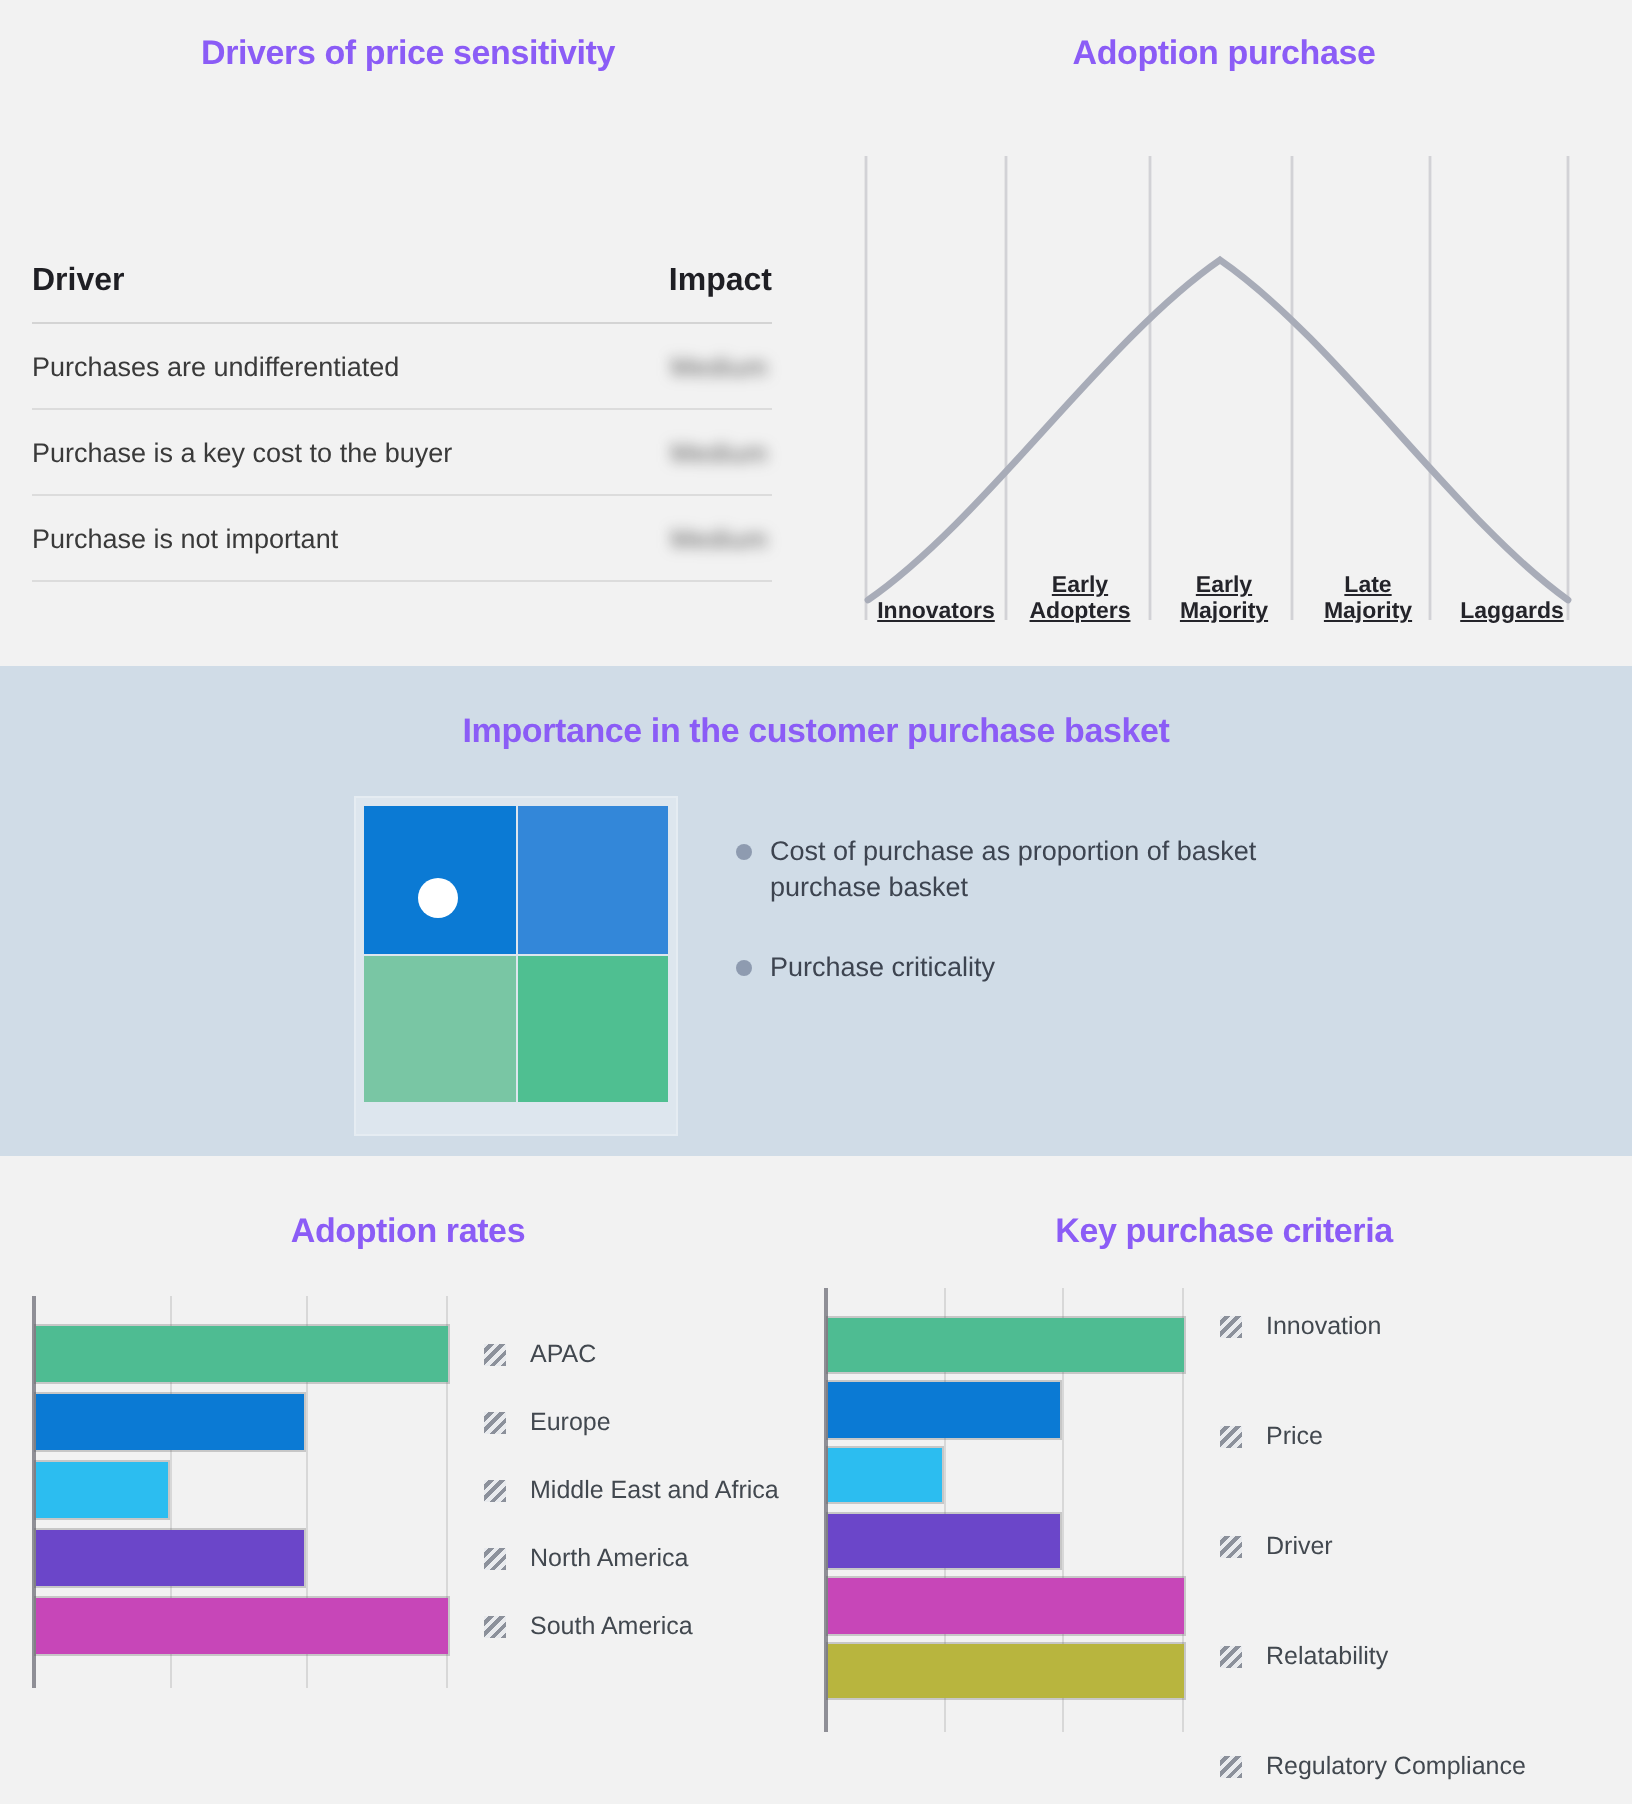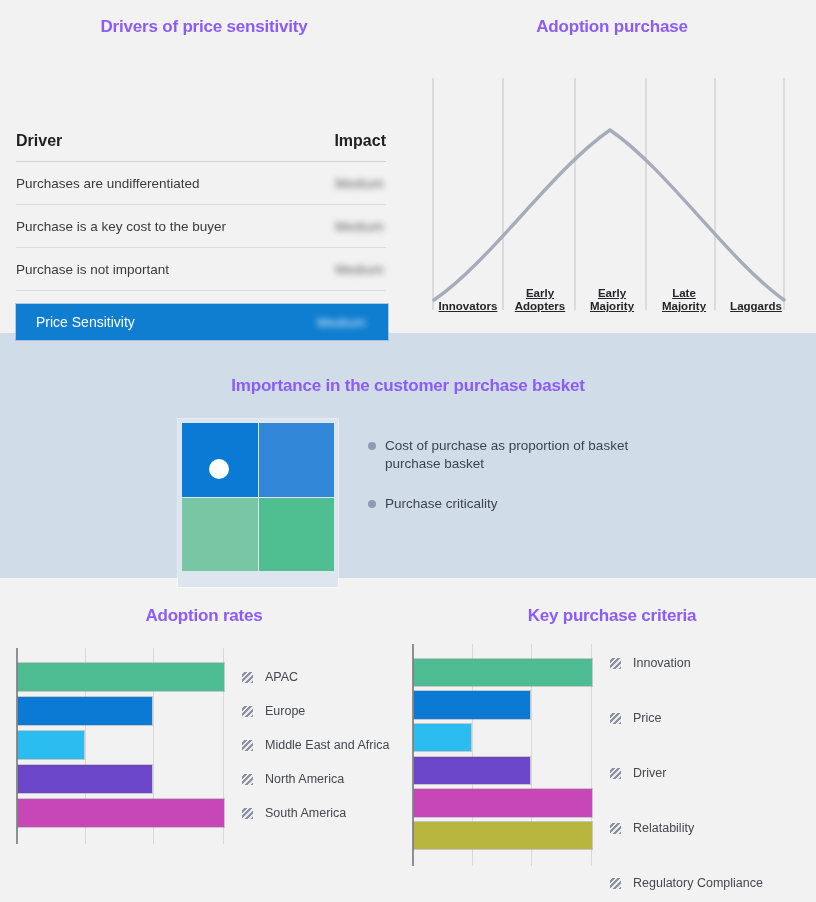--- a/index.html
+++ b/index.html
@@ -124,21 +124,21 @@
     line-height: 13px;
     align-self: flex-end;
     padding-bottom: 2px;
     text-decoration: underline;
   }
 
   
   #basket-panel {
     position: absolute;
     left: 0; top: 333px;
-    width: 816px; height: 245px; margin-top: 20px;
+    width: 816px; height: 245px;
   }
   #basket-panel .panel-title { margin-top: 23px; }
   .quad-wrap {
     position: absolute;
     left: 178px;
     top: 66px;
     width: 160px;
     height: 168px;
     background: #dde6ee;
     box-shadow: 0 0 0 1px rgba(255,255,255,0.45);
@@ -276,24 +276,20 @@
     </div>
     <div class="dt-row">
       <span>Purchase is a key cost to the buyer</span>
       <span class="impact">Medium</span>
     </div>
     <div class="dt-row">
       <span>Purchase is not important</span>
       <span class="impact">Medium</span>
     </div>
 
-    <div class="dt-total">
-      <span>Price Sensitivity</span>
-      <span class="impact">Medium</span>
-    </div>
   </div>
 </section>
 
 <section id="lifecycle-panel">
   <div class="panel-title">Adoption purchase</div>
 
   <div class="lifecycle-plot">
     <svg width="360" height="232" viewBox="0 0 360 232">
       <g>
         <line x1="1" y1="0" x2="1" y2="232" stroke="#d2d2d6" stroke-width="1.4"></line>

